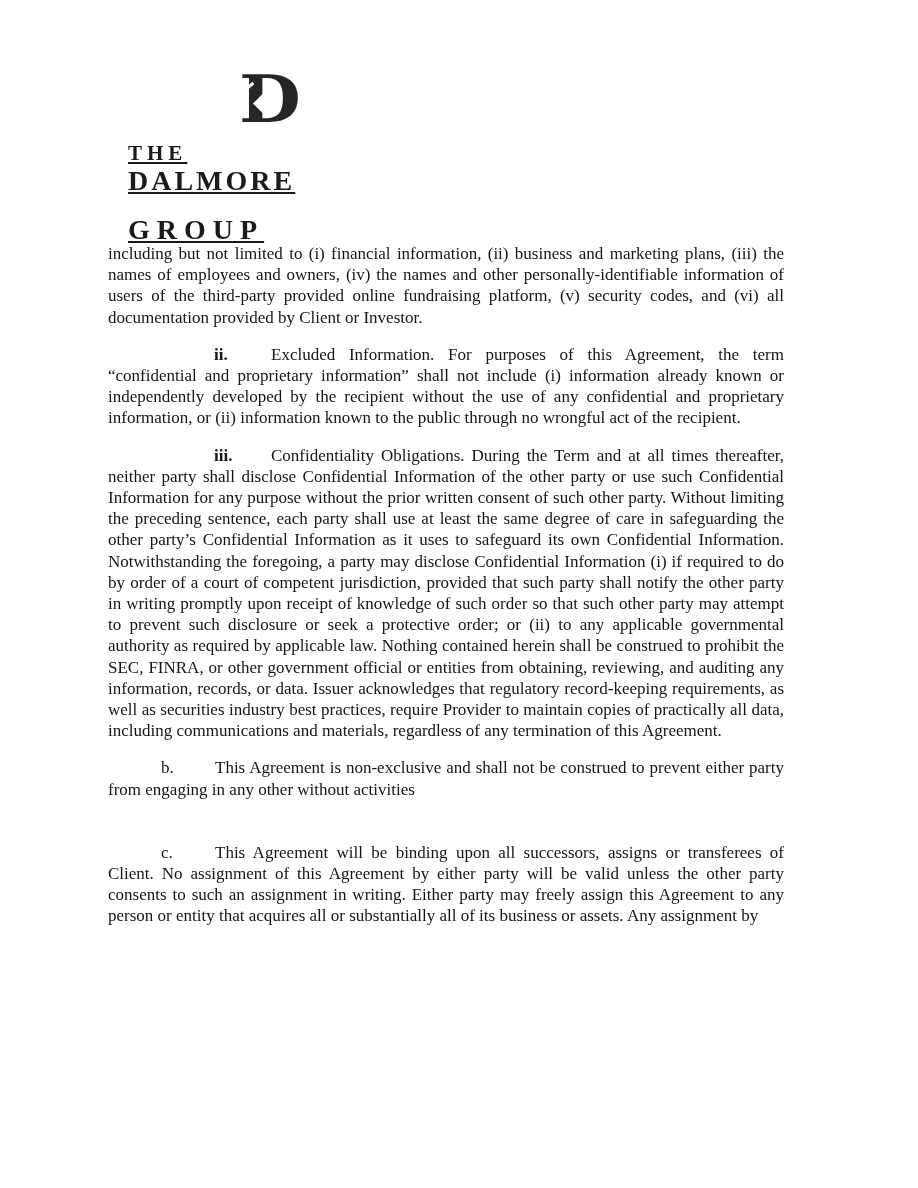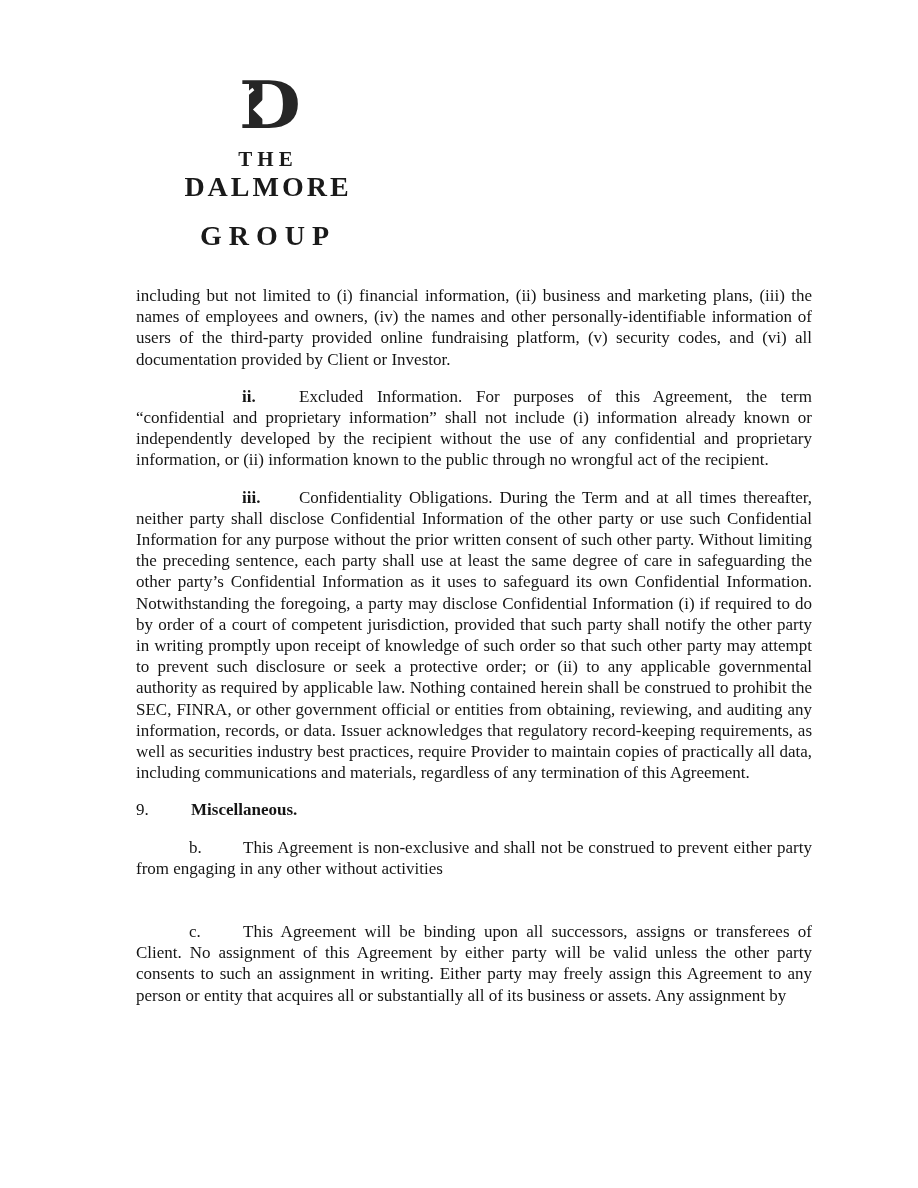--- a/index.html
+++ b/index.html
@@ -14,24 +14,24 @@
     background: #ffffff;
     overflow: hidden;
     font-family: "Liberation Serif", serif;
     color: #151515;
   }
 
   
   .logo {
     position: absolute;
     left: 128px;
-    top: 86px;
+    top: 80px;
     width: 280px;
-    text-align: center;
     color: #1a1a1a;
+    text-decoration: underline;
     -webkit-user-select: none;
   }
   .logo-d {
     position: relative;
     width: 58px;
     height: 54px;
     margin: 0 auto 2px auto;
   }
   .d-glyph {
     position: absolute;
@@ -83,28 +83,27 @@
     font-size: 28px;
     font-weight: bold;
     letter-spacing: 7px;
     line-height: 30px;
     margin-top: 19px;
   }
 
   
   .doc-body {
     position: absolute;
-    left: 136px;
+    left: 108px;
     top: 243px;
     width: 676px;
     font-size: 17px;
     line-height: 21.2px;
     text-align: justify;
     color: #151515;
-    margin-top: 42px;
   }
   .para { margin: 16px 0 0 0; }
   .para.first { margin-top: 0; }
   .para.gap-large { margin-top: 42px; }
   .lbl-roman {
     display: inline-block;
     margin-left: 106px;
     width: 57px;
     font-weight: bold;
   }
@@ -132,18 +131,17 @@
     </div>
     <div class="logo-the">THE</div>
     <div class="logo-dalmore">DALMORE</div>
     <div class="logo-group">GROUP</div>
   </header>
 
   <main class="doc-body">
       <p class="para first"><span class="para-text">including but not limited to (i) financial information, (ii) business and marketing plans, (iii) the names of employees and owners, (iv) the names and other personally-identifiable information of users of the third-party provided online fundraising platform, (v) security codes, and (vi) all documentation provided by Client or Investor.</span></p>
       <p class="para"><span class="lbl-roman">ii.</span><span class="para-text">Excluded Information. For purposes of this Agreement, the term “confidential and proprietary information” shall not include (i) information already known or independently developed by the recipient without the use of any confidential and proprietary information, or (ii) information known to the public through no wrongful act of the recipient.</span></p>
       <p class="para"><span class="lbl-roman">iii.</span><span class="para-text">Confidentiality Obligations. During the Term and at all times thereafter, neither party shall disclose Confidential Information of the other party or use such Confidential Information for any purpose without the prior written consent of such other party. Without limiting the preceding sentence, each party shall use at least the same degree of care in safeguarding the other party’s Confidential Information as it uses to safeguard its own Confidential Information. Notwithstanding the foregoing, a party may disclose Confidential Information (i) if required to do by order of a court of competent jurisdiction, provided that such party shall notify the other party in writing promptly upon receipt of knowledge of such order so that such other party may attempt to prevent such disclosure or seek a protective order; or (ii) to any applicable governmental authority as required by applicable law.  Nothing contained herein shall be construed to prohibit the SEC, FINRA, or other government official or entities from obtaining, reviewing, and auditing any information, records, or data. Issuer acknowledges that regulatory record-keeping requirements, as well as securities industry best practices, require Provider to maintain copies of practically all data, including communications and materials, regardless of any termination of this Agreement.</span></p>
-      <p class="para"><span class="lbl-section">9.</span><span class="section-title">Miscellaneous.</span></p>
       <p class="para"><span class="lbl-letter">b.</span><span class="para-text">This Agreement is non-exclusive and shall not be construed to prevent either party from engaging in any other without activities</span></p>
       <p class="para gap-large"><span class="lbl-letter">c.</span><span class="para-text">This Agreement will be binding upon all successors, assigns or transferees of Client.  No assignment of this Agreement by either party will be valid unless the other party consents to such an assignment in writing. Either party may freely assign this Agreement to any person or entity that acquires all or substantially all of its business or assets.  Any assignment by</span></p>
     </main>
 
 </div>
 
 </body></html>

